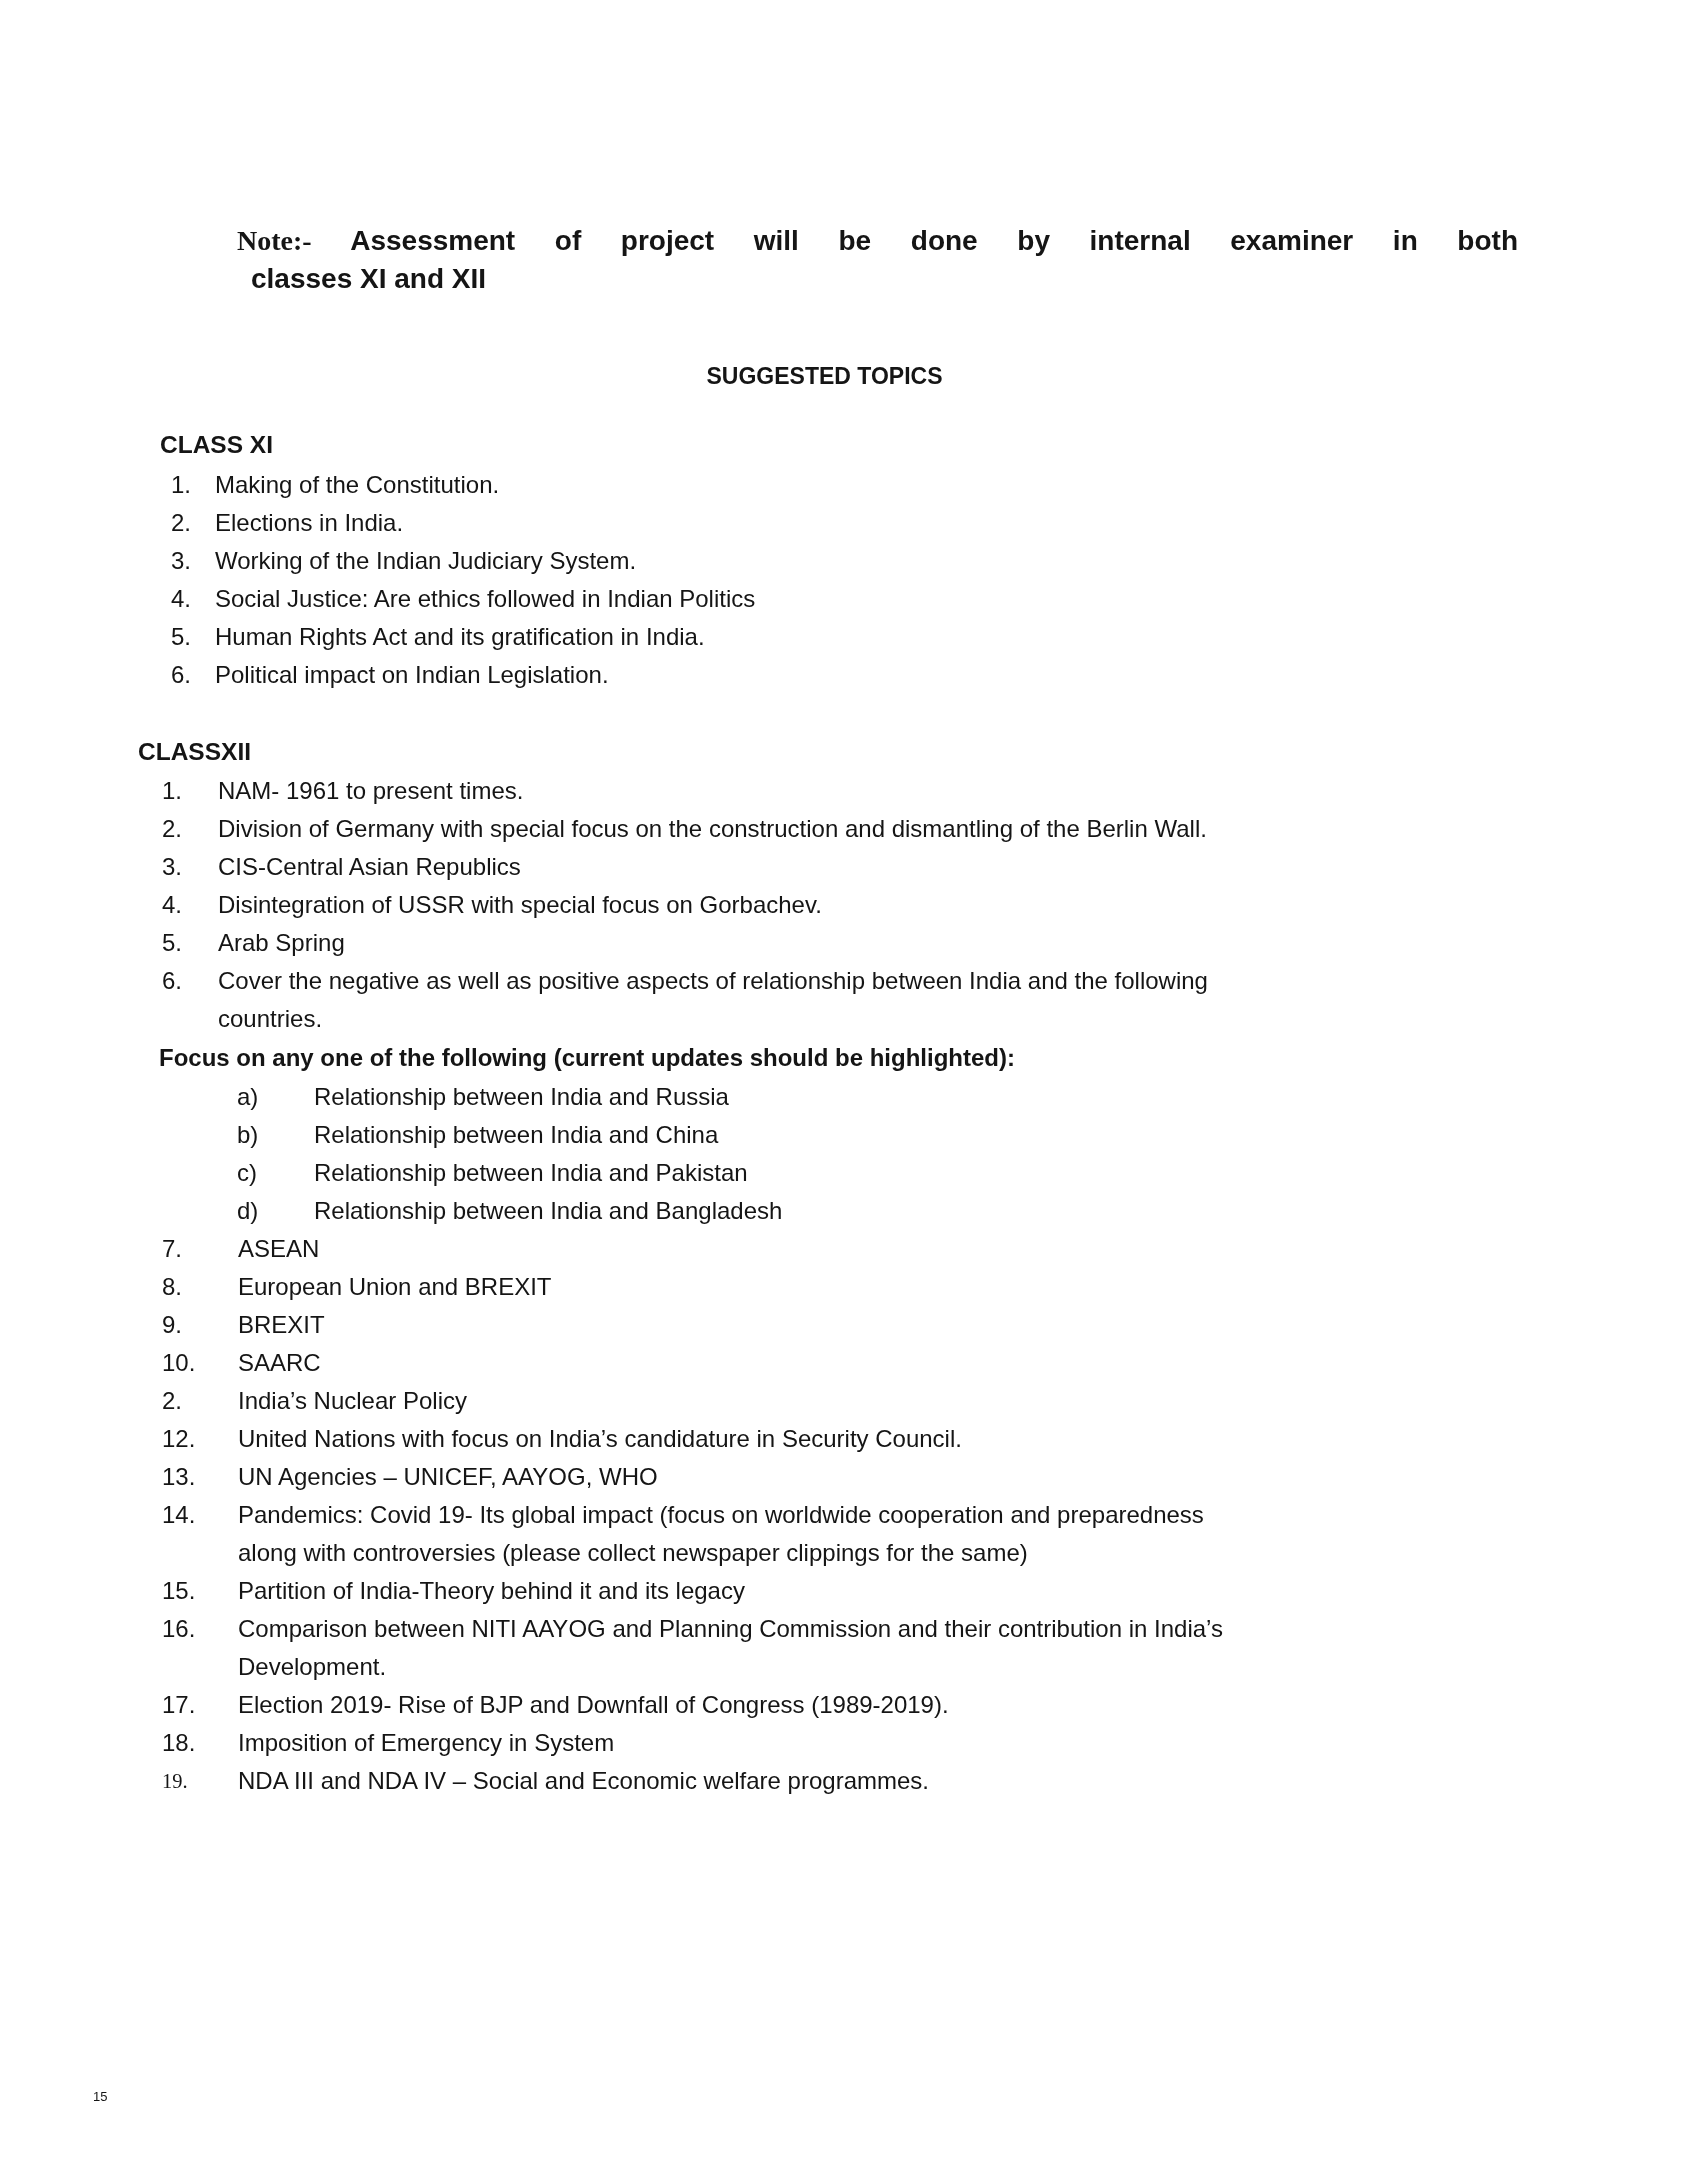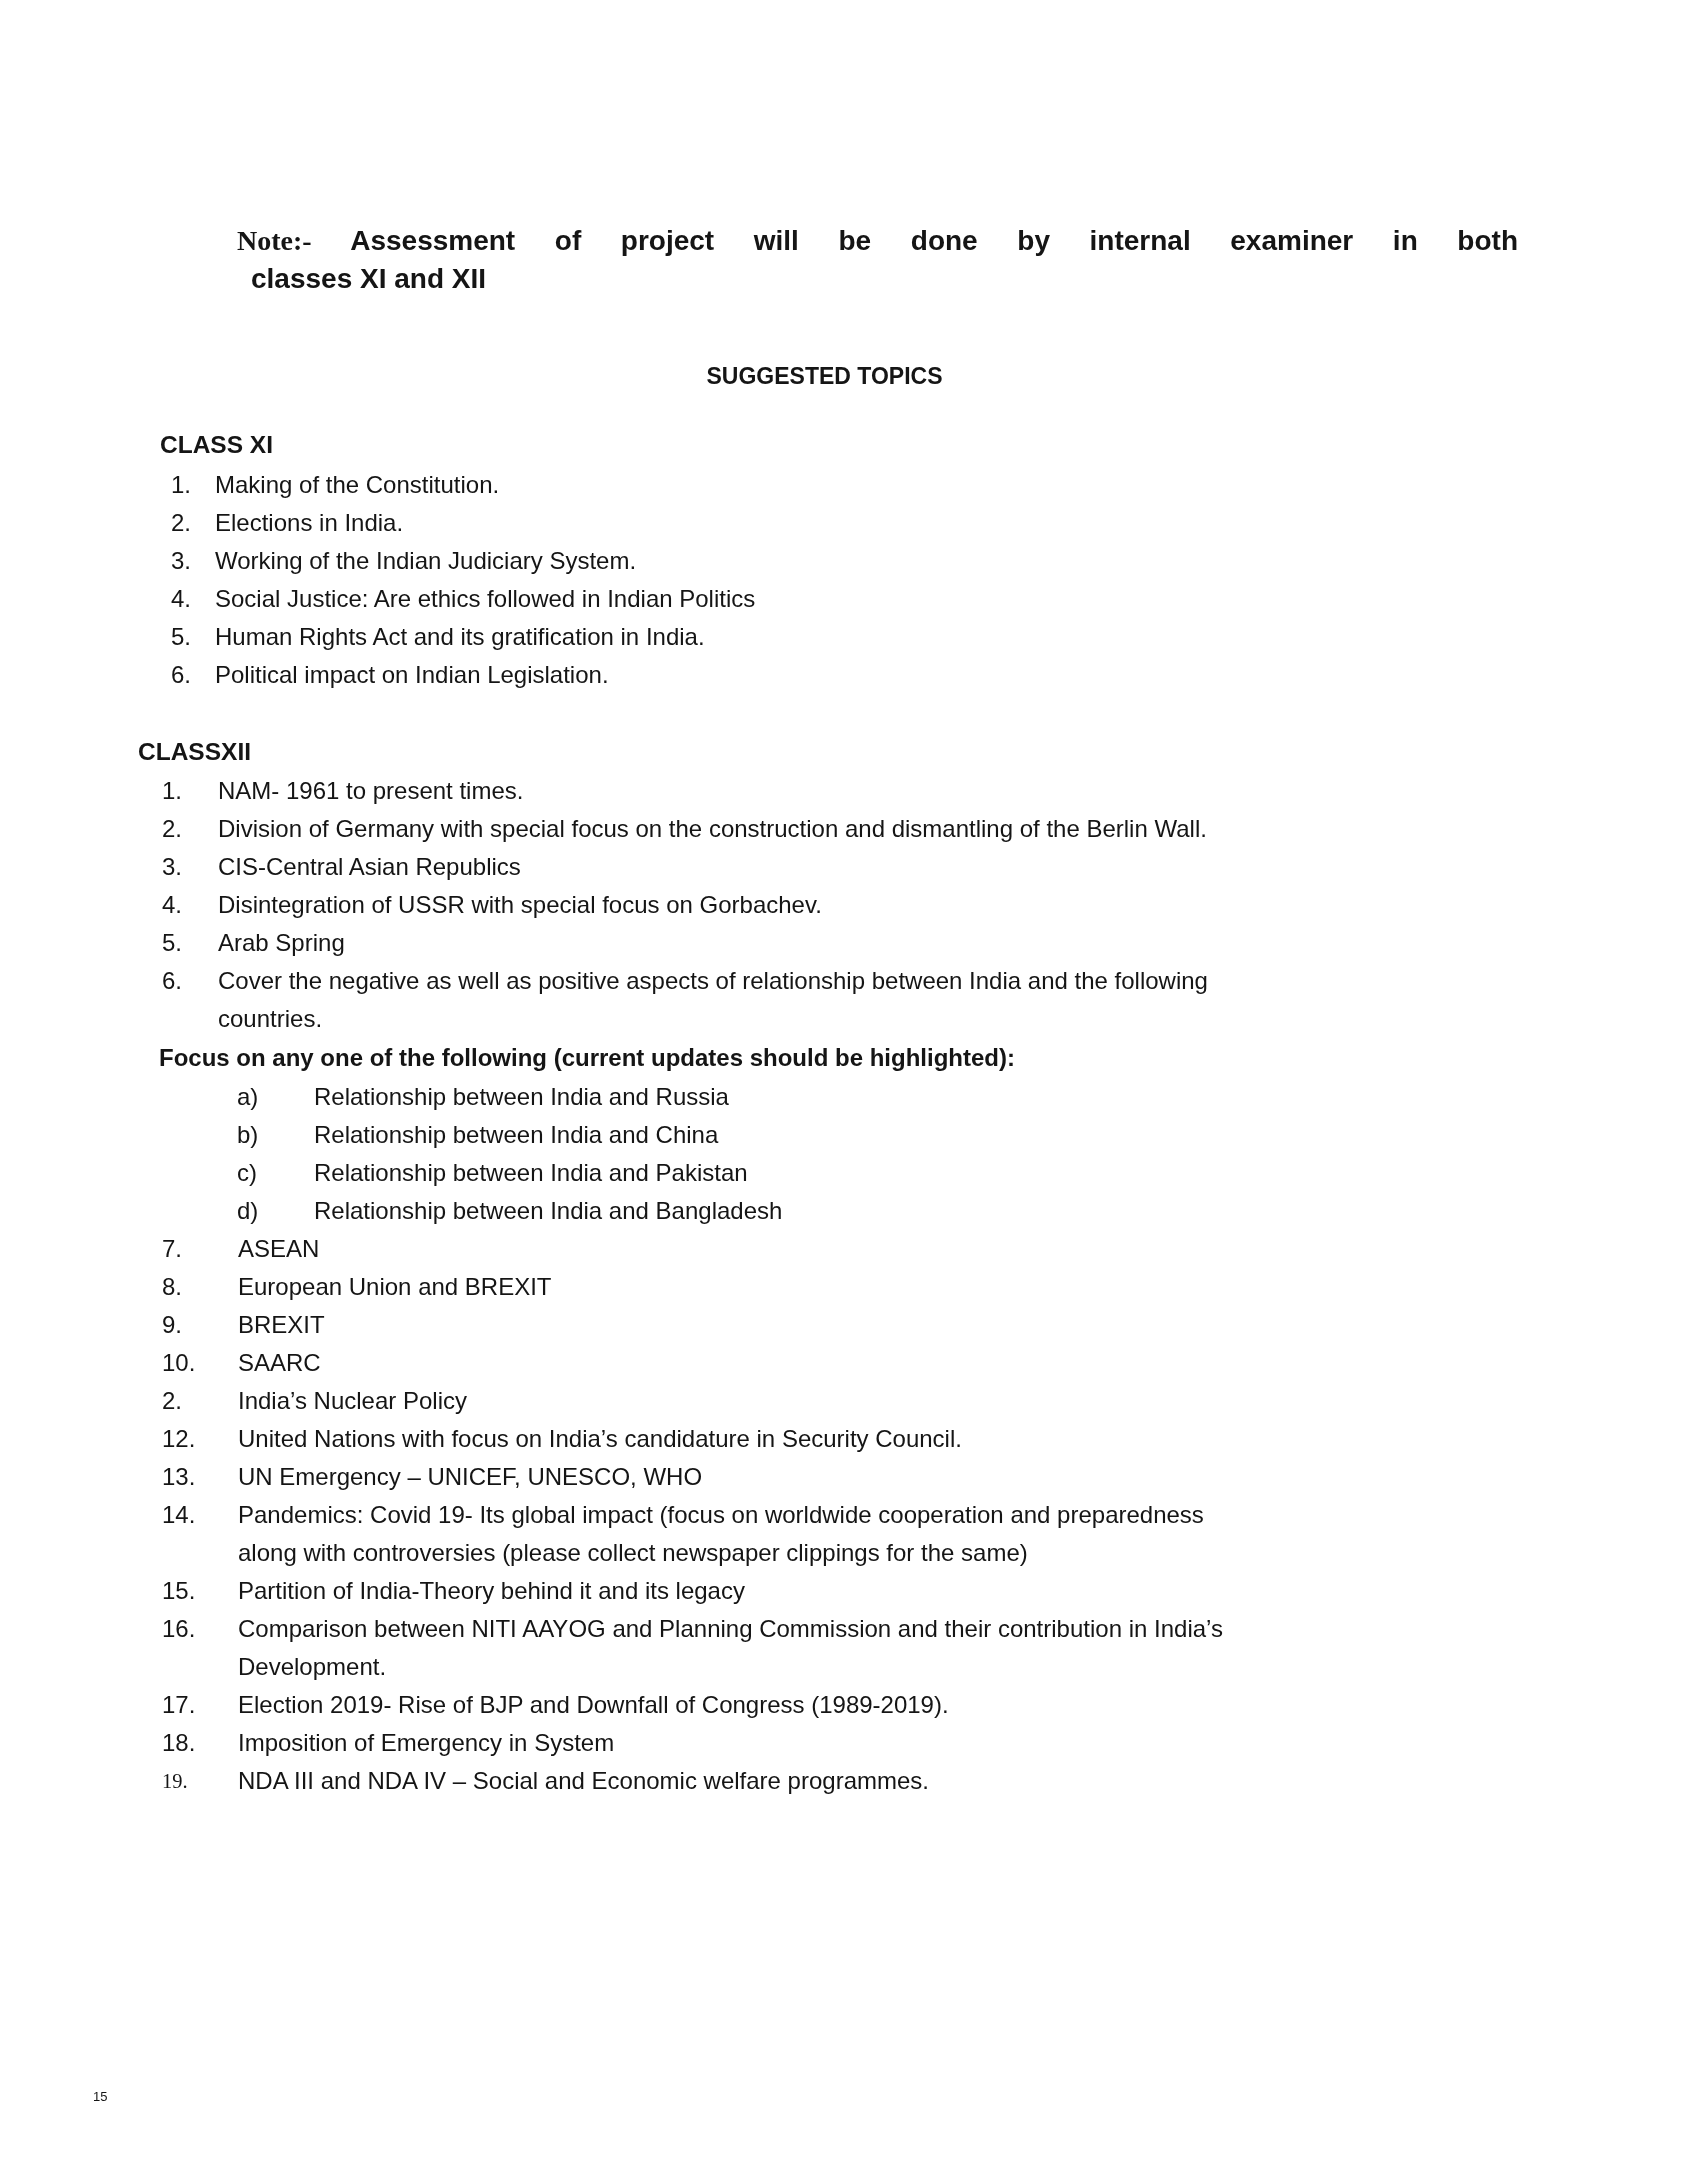--- a/index.html
+++ b/index.html
@@ -238,21 +238,21 @@
     <div class="row">
       <span class="num">2.</span>
       <span class="txt">India’s Nuclear Policy</span>
     </div>
     <div class="row">
       <span class="num">12.</span>
       <span class="txt">United Nations with focus on India’s candidature in Security Council.</span>
     </div>
     <div class="row">
       <span class="num">13.</span>
-      <span class="txt">UN Emergency – UNICEF, UNESCO, WHO</span>
+      <span class="txt">UN Agencies – UNICEF, AAYOG, WHO</span>
     </div>
     <div class="row">
       <span class="num">14.</span>
       <span class="txt">Pandemics: Covid 19- Its global impact (focus on worldwide cooperation and preparedness
 along with controversies (please collect newspaper clippings for the same)</span>
     </div>
     <div class="row">
       <span class="num">15.</span>
       <span class="txt">Partition of India-Theory behind it and its legacy</span>
     </div>

